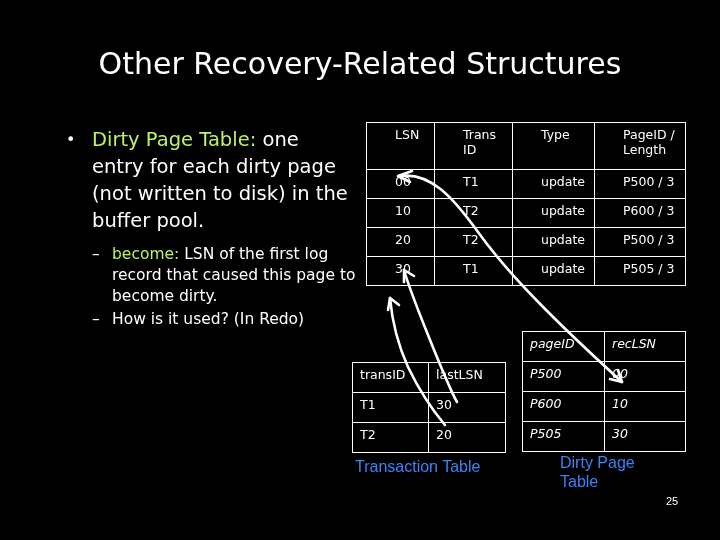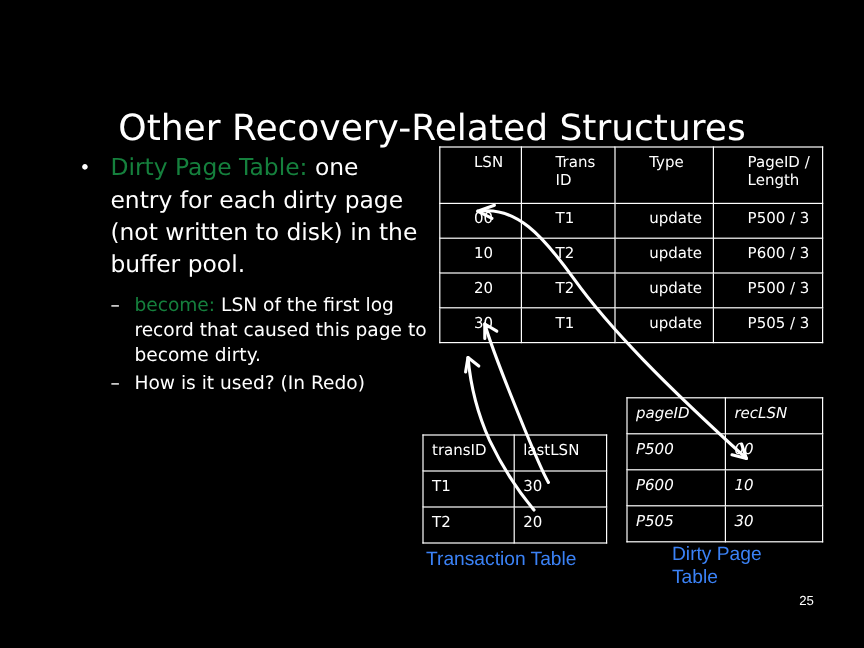--- a/index.html
+++ b/index.html
@@ -29,21 +29,20 @@
     left: 0;
     top: 46px;
     width: 720px;
     text-align: center;
     font-size: 30px;
     line-height: 36px;
     font-weight: 400;
     color: #ffffff;
     letter-spacing: 0px;
     white-space: nowrap;
-    margin-top: 44px;
   }
 
   
   #bullets {
     position: absolute;
     left: 56px;
     top: 126px;
     width: 300px;
   }
   .bullet-l1 {
@@ -55,21 +54,21 @@
   }
   .bullet-l1 .marker {
     position: absolute;
     left: 10px;
     top: 0px;
     font-size: 16px;
     line-height: 27px;
     color: #ffffff;
   }
   .hl {
-    color: #15803d;
+    color: #bef264;
   }
   .sub-list {
     margin-top: 10px;
     padding-left: 36px;
   }
   .bullet-l2 {
     position: relative;
     padding-left: 20px;
     font-size: 15.5px;
     line-height: 21px;

